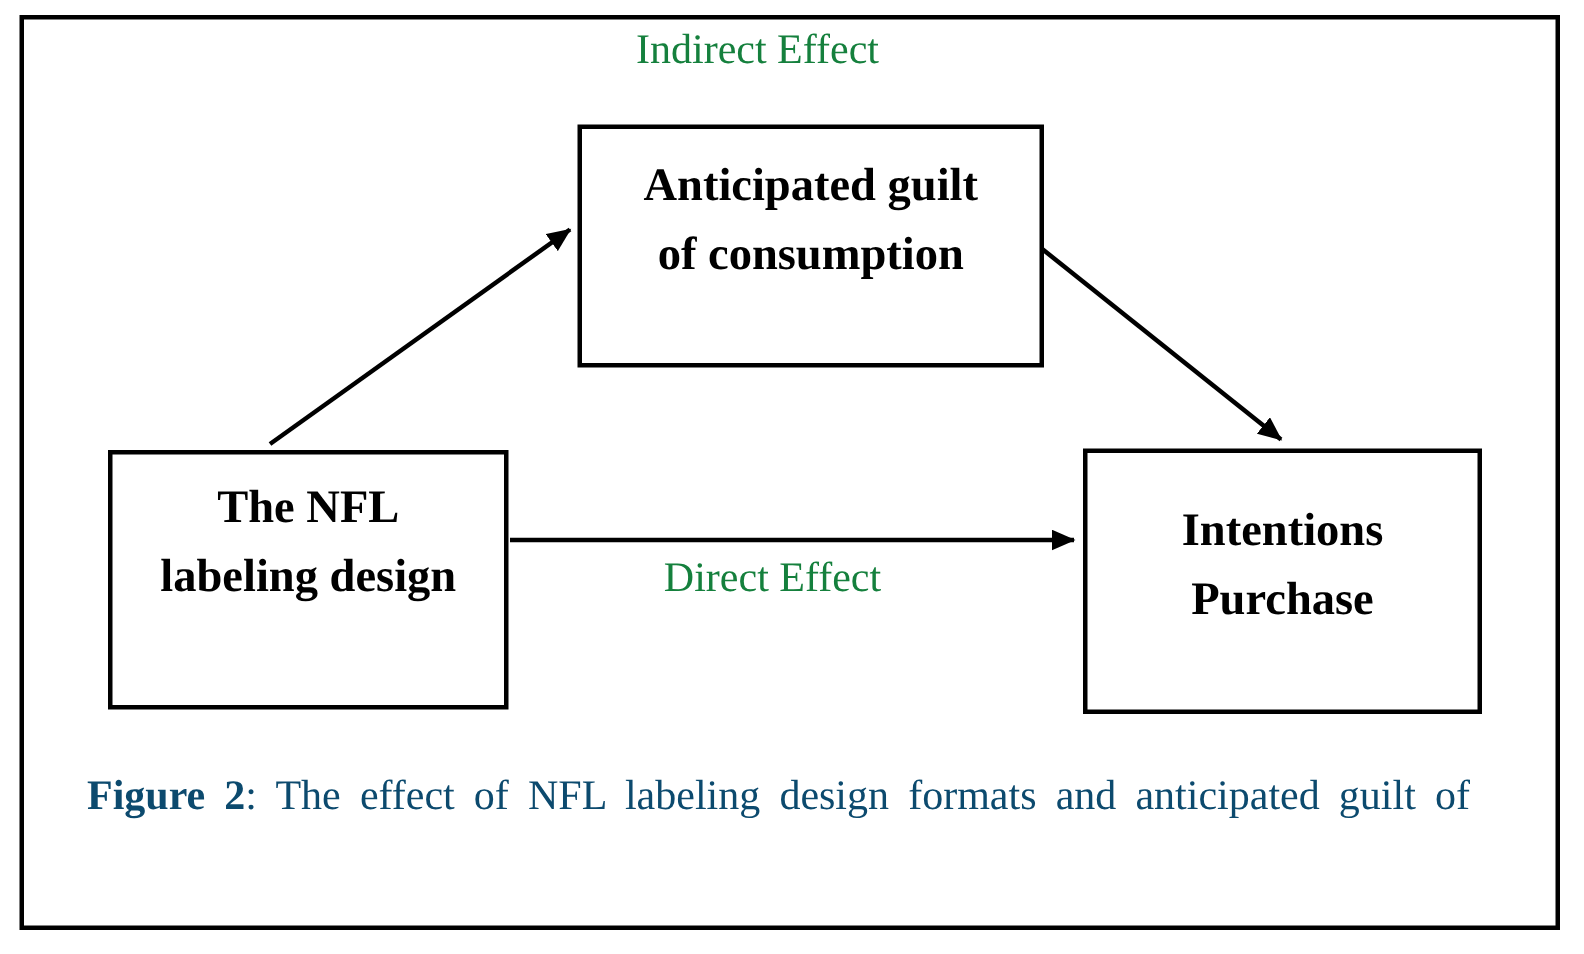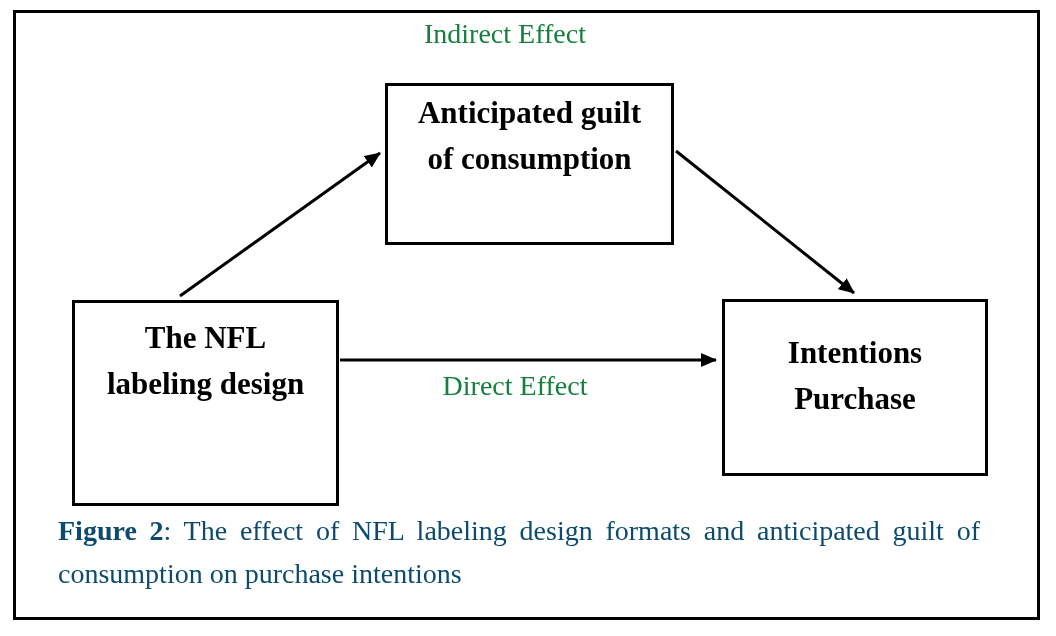--- a/index.html
+++ b/index.html
@@ -40,22 +40,22 @@
   .direct-label   { left: 400px; top: 371px; width: 230px; }
   .node-box {
     position: absolute;
     background: #ffffff;
     border: 3px solid #000000;
     text-align: center;
     font-weight: bold;
     font-size: 31px;
     line-height: 46px;
   }
-  .mediator-box  { left: 385px; top: 83px;  width: 289px; height: 162px; padding-top: 4px; }
-  .predictor-box { left: 72px;  top: 300px; width: 267px; height: 206px; padding-top: 12px; }
+  .mediator-box  { left: 385px; top: 83px;  width: 311px; height: 162px; padding-top: 14px; }
+  .predictor-box { left: 72px;  top: 300px; width: 267px; height: 173px; padding-top: 12px; }
   .outcome-box   { left: 722px; top: 299px; width: 266px; height: 177px; padding-top: 28px; }
   .node-line { display: block; }
   .caption {
     position: absolute;
     left: 58px; top: 509px;
     width: 922px;
     font-size: 28px;
     line-height: 43px;
     color: #0c4a6e;
   }
@@ -97,16 +97,15 @@
     <span class="node-line">Intentions</span>
     <span class="node-line">Purchase</span>
   </div>
 
   <div class="fx-label direct-label">Direct Effect</div>
 
   <div class="caption">
     <div class="caption-line1">
       <span class="caption-bold">Figure 2</span><span>: The effect of NFL labeling design formats and anticipated guilt of</span>
     </div>
-    <div class="caption-line2">consumption on purchase intentions</div>
   </div>
 
 </div>
 
 </body></html>

